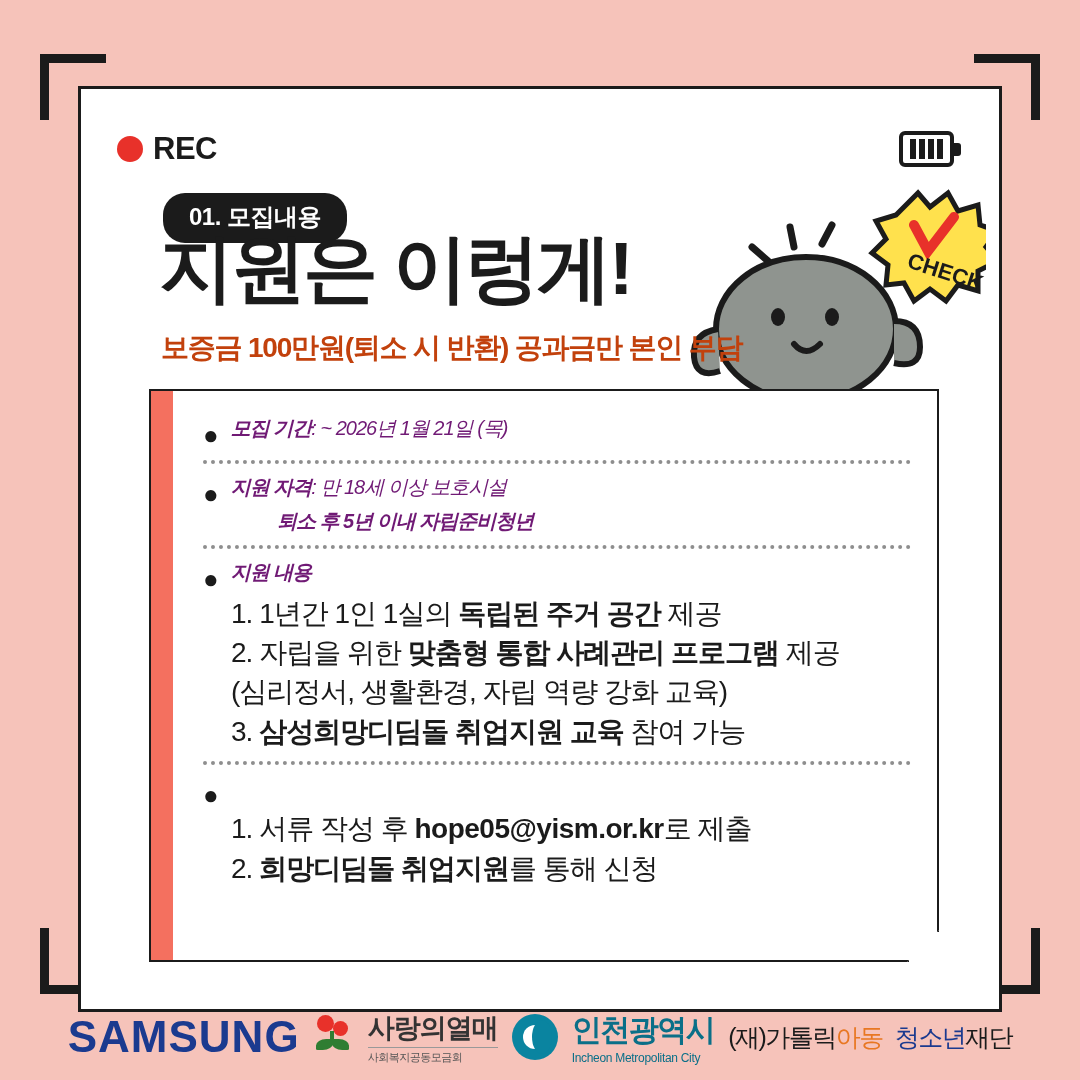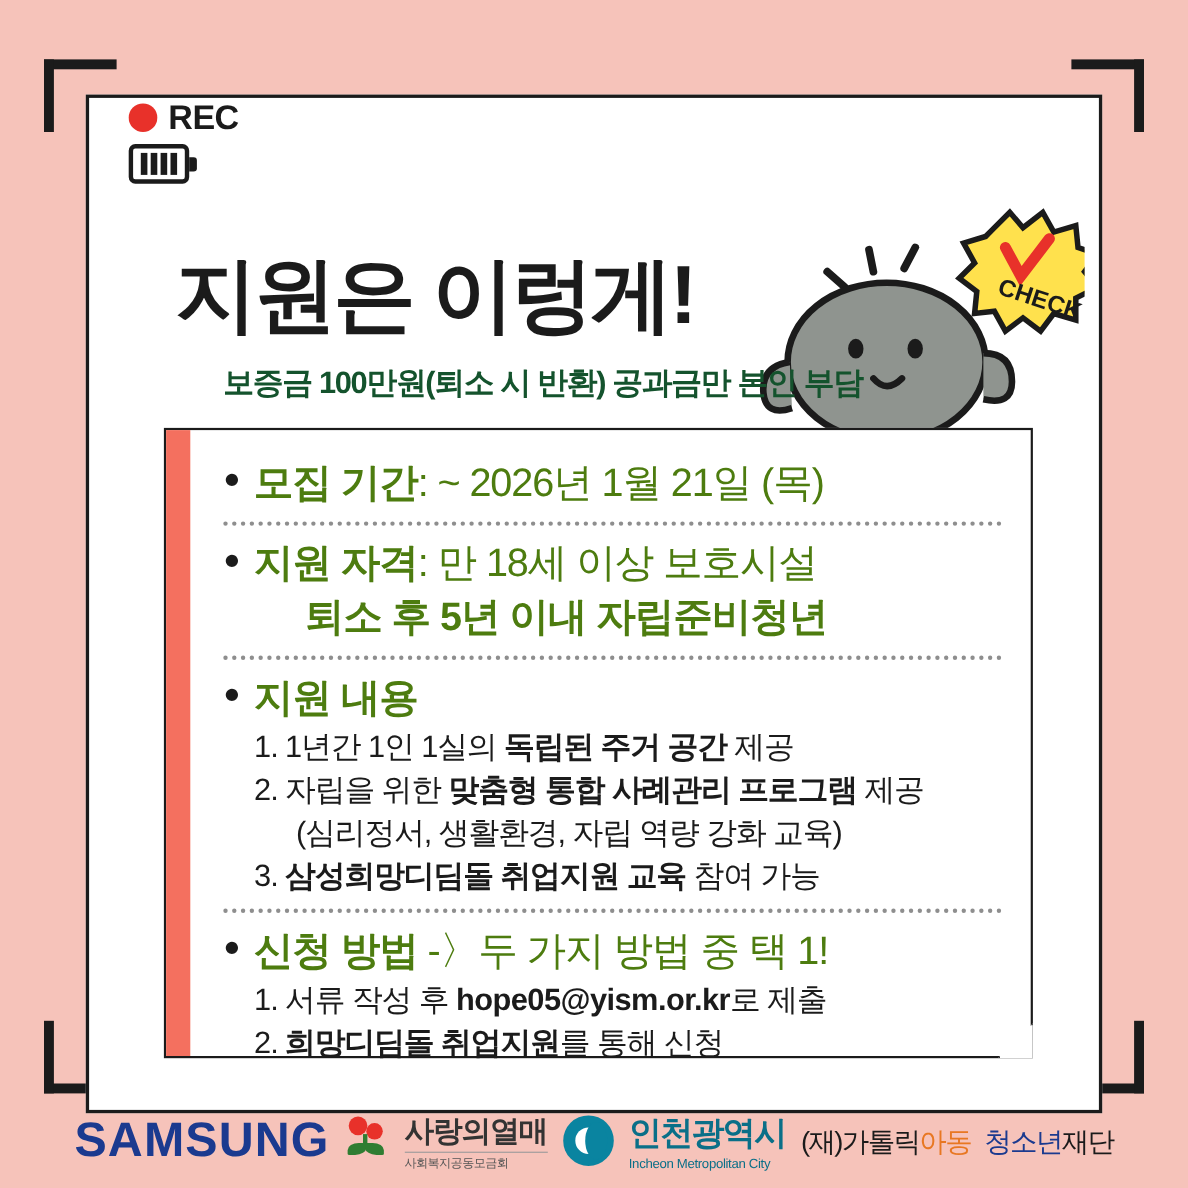--- a/index.html
+++ b/index.html
@@ -25,23 +25,22 @@
     left: 78px; top: 86px;
     width: 924px; height: 926px;
     background: #ffffff;
     border: 3px solid #1b1b1b;
   }
 
   
   .recbar {
     position: absolute; left: 0; top: 0; width: 100%;
     height: 78px;
-    display: flex; align-items: flex-start; justify-content: space-between;
+    display: flex; align-items: flex-end; justify-content: space-between;
     padding: 0 38px 0 36px;
-    flex-direction: column;
   }
   .rec-left { display: flex; align-items: center; gap: 10px; }
   .rec-dot { width: 26px; height: 26px; border-radius: 50%; background: #e8312a; }
   .rec-text { font-size: 31px; font-weight: bold; letter-spacing: -0.5px; color: #1b1b1b; }
 
   .battery { position: relative; width: 62px; height: 36px; }
   .battery .body {
     position: absolute; left: 0; top: 0; width: 55px; height: 36px;
     border: 4px solid #1b1b1b; border-radius: 6px;
     display: flex; align-items: center; justify-content: center; gap: 3px;
@@ -63,23 +62,22 @@
   .title {
     position: absolute; left: 78px; top: 140px;
     font-size: 75px; font-weight: bold;
     color: #1b1b1b; letter-spacing: -3px;
     line-height: 1.05;
     white-space: nowrap;
   }
   .subtitle {
     position: absolute; left: 80px; top: 240px;
     font-size: 28px; font-weight: bold;
-    color: #14532d; letter-spacing: -1.2px;
+    color: #c2410c; letter-spacing: -1.2px;
     white-space: nowrap;
-    margin-left: 42px;
   }
 
   
   .mascot { position: absolute; left: 575px; top: 100px; width: 330px; height: 230px; }
 
   
   .bodybox {
     position: absolute; left: 68px; top: 300px;
     width: 790px; height: 573px;
     border: 2px solid #1b1b1b;
@@ -111,30 +109,31 @@
     opacity: .85;
   }
 
   .row { display: flex; align-items: flex-start; gap: 12px; }
   .bullet {
     font-size: 26px; line-height: 1.1; color: #1b1b1b;
     margin-top: 6px;
   }
   .lbl { font-weight: bold; letter-spacing: -1px; }
   .line {
-    font-size: 36px; color: #4d7c0f; letter-spacing: -1px;
+    font-size: 20px; color: #701a75; letter-spacing: -1px;
     line-height: 1.36;
+    font-style: italic;
   }
   .line.center-ind { margin-left: 74px; font-weight: bold; }
   .num {
     font-size: 28px; color: #1b1b1b; letter-spacing: -1px;
     line-height: 1.4; margin-left: 28px;
   }
   .num b { font-weight: bold; }
-  .num.ind2 { margin-left: 66px; }
+  .num.ind2 { margin-left: 28px; }
   .sec { margin-top: 2px; }
   .sec.first { margin-top: 8px; }
 
   .mail { font-weight: bold; letter-spacing: -0.5px; }
 
   
   .footer {
     position: absolute; left: 0; bottom: 8px; width: 100%;
     height: 70px;
     display: flex; align-items: center; justify-content: center; gap: 14px;
@@ -216,20 +215,21 @@
       <ellipse cx="122" cy="128" rx="7" ry="9" fill="#1b1b1b"></ellipse>
       <ellipse cx="176" cy="128" rx="7" ry="9" fill="#1b1b1b"></ellipse>
       <path d="M138 155 q12 14 26 0" fill="none" stroke="#1b1b1b" stroke-width="6" stroke-linecap="round"></path>
 
       <path d="M246 20 l16 -16 l12 14 l18 -14 l10 18 l20 -6 l2 20 l18 6 l-12 16 l12 14 l-20 10 l0 20 l-20 -6 l-12 16 l-16 -12 l-16 12 l-10 -18 l-18 2 l2 -20 l-16 -12 l14 -14 l-10 -18 l20 -6 z" fill="#ffe14d" stroke="#1b1b1b" stroke-width="5"></path>
       <path d="M258 36 l14 26 l26 -34" fill="none" stroke="#e8312a" stroke-width="10" stroke-linecap="round"></path>
       <text x="250" y="78" font-family="'Liberation Sans',sans-serif" font-size="22" font-weight="bold" fill="#1b1b1b" transform="rotate(18 250 78)">CHECK</text>
     </svg>
   </div>
 
+  <div class="pill">01. 모집내용</div>
   <div class="title">지원은 이렁게!</div>
   <div class="subtitle">보증금 100만원(퇴소 시 반환) 공과금만 본인 부담</div>
 
   <div class="bodybox">
     <div class="redbar"></div>
     <div class="content">
 
       <div class="row sec first">
         <div class="bullet">●</div>
         <div class="line">
@@ -263,23 +263,20 @@
       <div class="num ind2">(심리정서, 생활환경, 자립 역량 강화 교육)</div>
       <div class="num">
         <span>3.</span>
         <b>삼성희망디딤돌 취업지원 교육</b><span> 참여 가능</span>
       </div>
 
       <div class="dots"></div>
 
       <div class="row">
         <div class="bullet">●</div>
-        <div class="line">
-          <span class="lbl">신청 방법</span><span> -〉두 가지 방법 중 택 1!</span>
-        </div>
       </div>
       <div class="num">
         <span>1.</span>
         <span>서류 작성 후 </span><b class="mail">hope05@yism.or.kr</b><span>로 제출</span>
       </div>
       <div class="num">
         <span>2.</span>
         <b>희망디딤돌 취업지원</b><span>를 통해 신청</span>
       </div>
 

